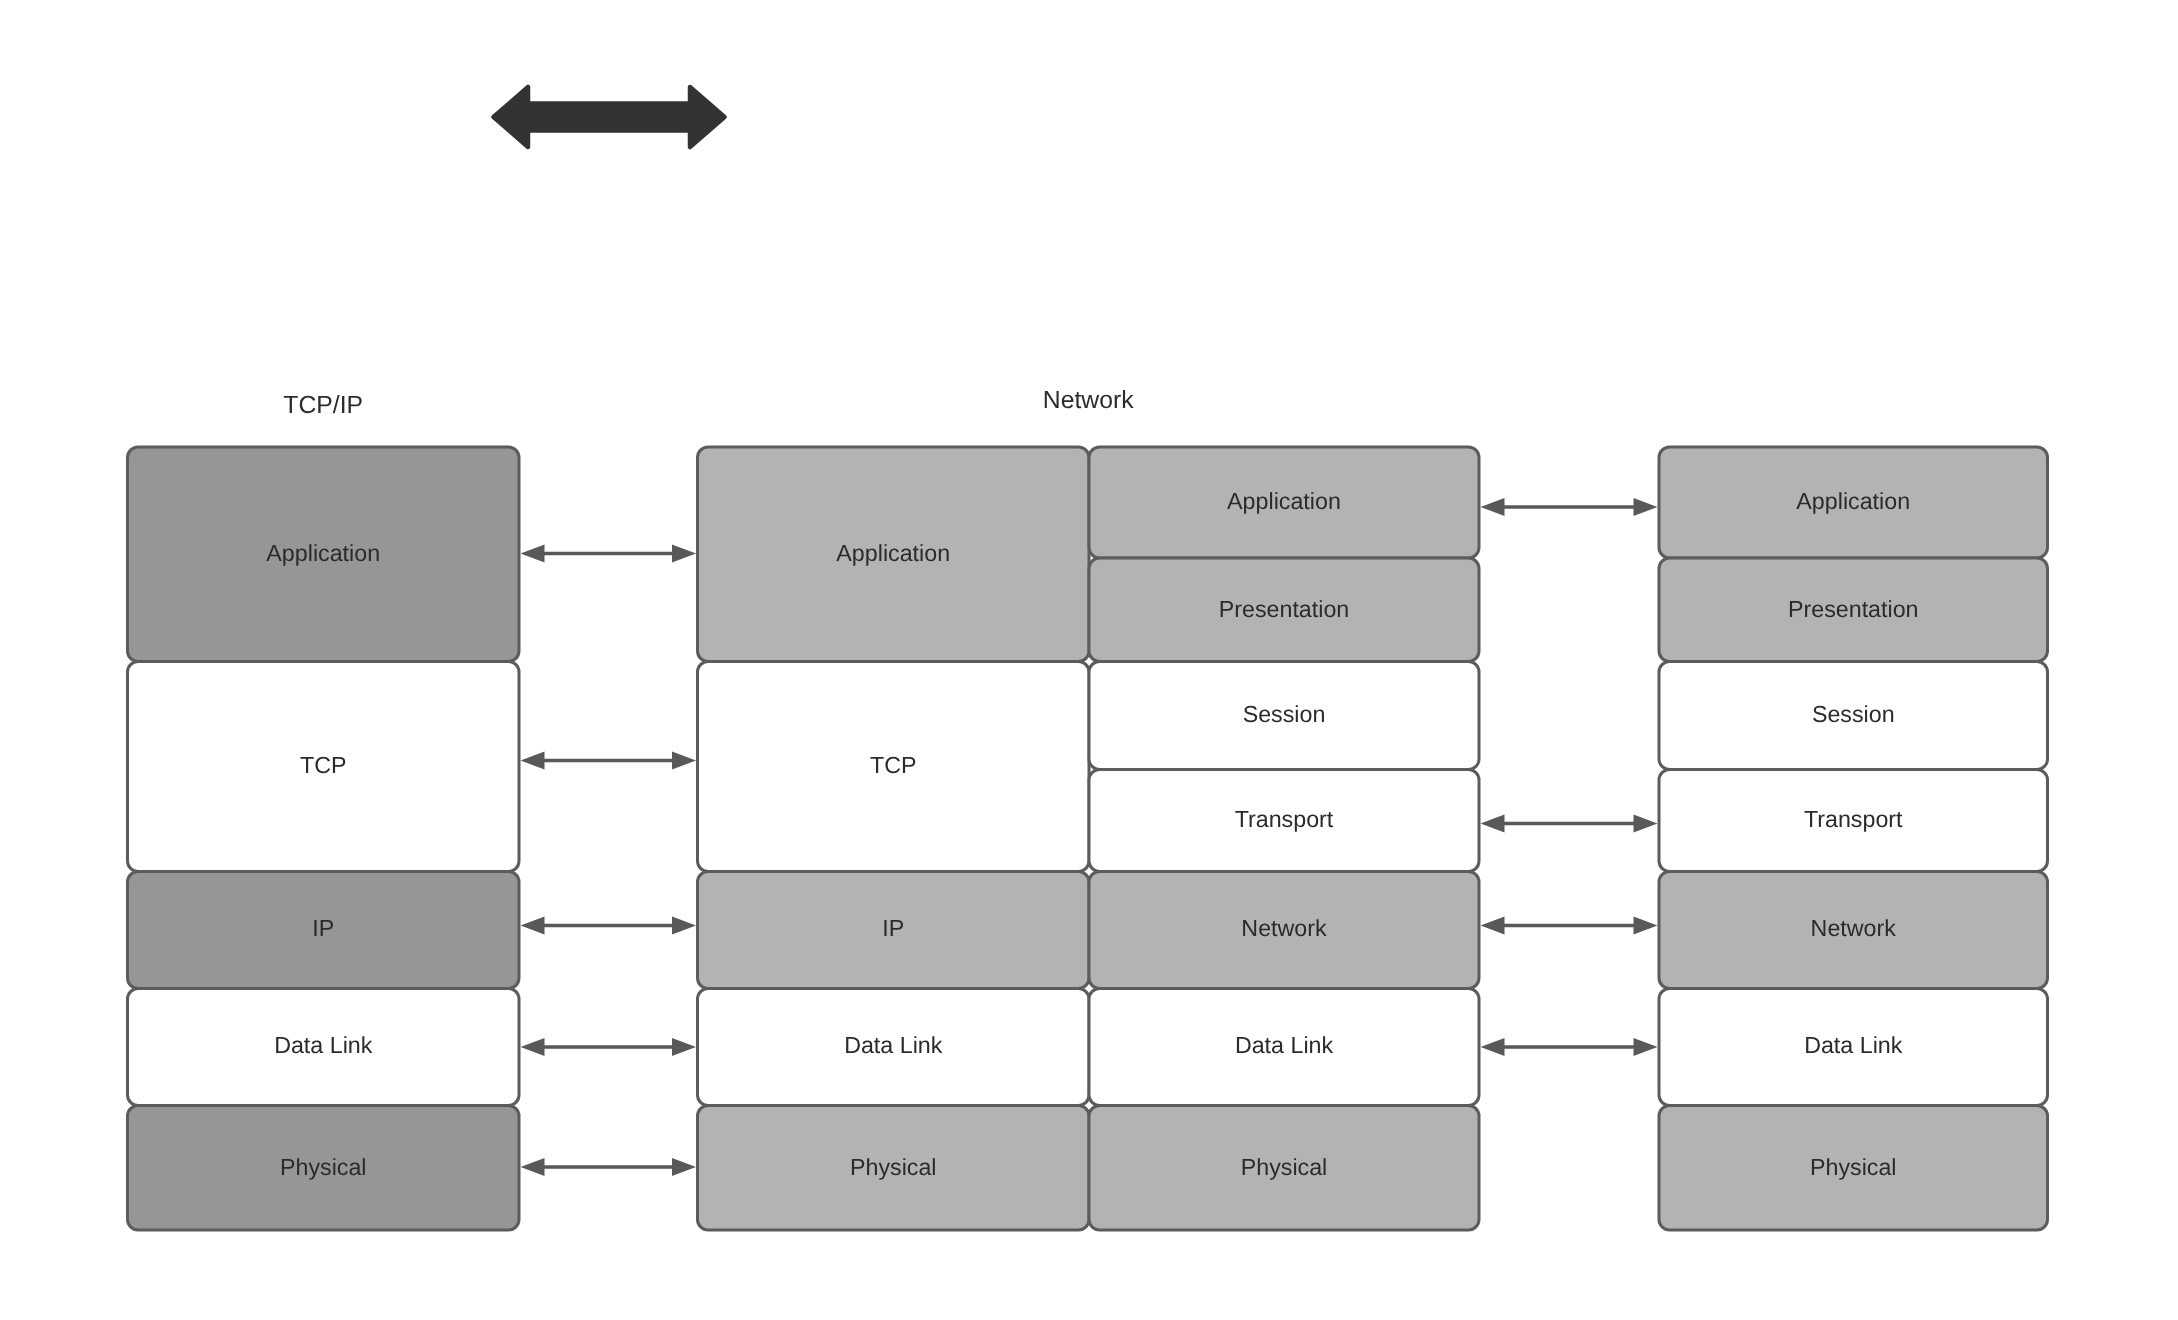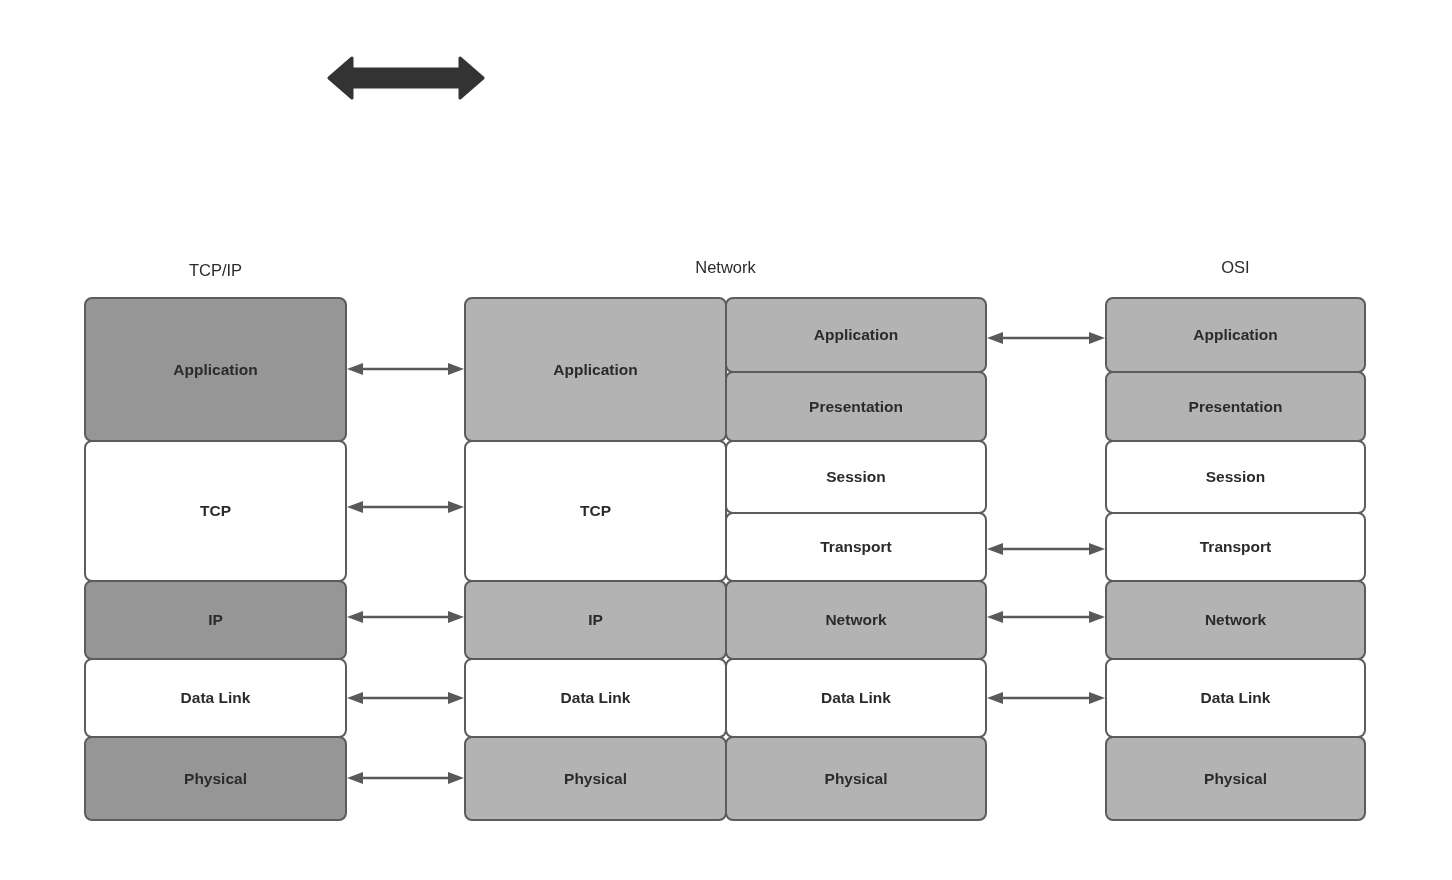--- a/index.html
+++ b/index.html
@@ -62,21 +62,20 @@
     border-radius: 8px;
     display: flex;
     align-items: center;
     justify-content: center;
     font-size: 15.5px;
     line-height: 18px;
     color: #2b2b2b;
     text-align: center;
     background: #ffffff;
     white-space: nowrap;
-    font-weight: bold;
   }
 
   
   .conn {
     position: absolute;
     height: 18px;
   }
   .conn svg { display: block; width: 100%; height: 100%; }
 </style>
 </head>
@@ -87,21 +86,20 @@
   <div class="legend-arrow">
     <svg viewBox="0 0 158 44" xmlns="http://www.w3.org/2000/svg" aria-hidden="true">
       <path d="M 25 2 L 25 13 L 133 13 L 133 2 L 156 22 L 133 42 L 133 31 L 25 31 L 25 42 L 2 22 Z" fill="#333333" stroke="#333333" stroke-width="3" stroke-linejoin="round"></path>
     </svg>
   </div>
 
   <div class="col-header" style="left:84px; top:260px; width:263px;">TCP/IP</div>
 
   <div class="col-header" style="left:464px; top:257px; width:523px;">Network</div>
 
-  <div class="col-header" style="left:1105px; top:257px; width:261px;">OSI</div>
 
   <div class="stack" style="left:84px; width:263px; height:524px;">
     <div class="stack-inner">
       <div class="layer-box" style="top:0px; height:145px; background:#969696;">Application</div>
       <div class="layer-box" style="top:143px; height:142px; background:#ffffff;">TCP</div>
       <div class="layer-box" style="top:283px; height:80px; background:#969696;">IP</div>
       <div class="layer-box" style="top:361px; height:80px; background:#ffffff;">Data Link</div>
       <div class="layer-box" style="top:439px; height:85px; background:#969696;">Physical</div>
     </div>
   </div>

